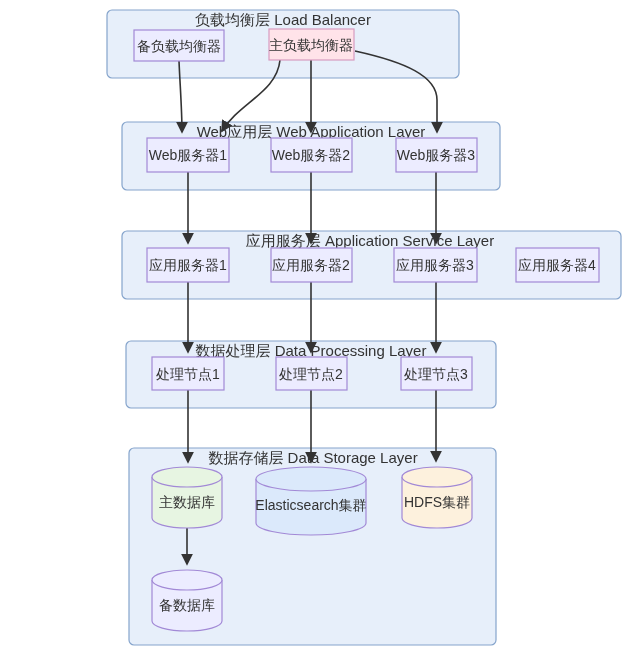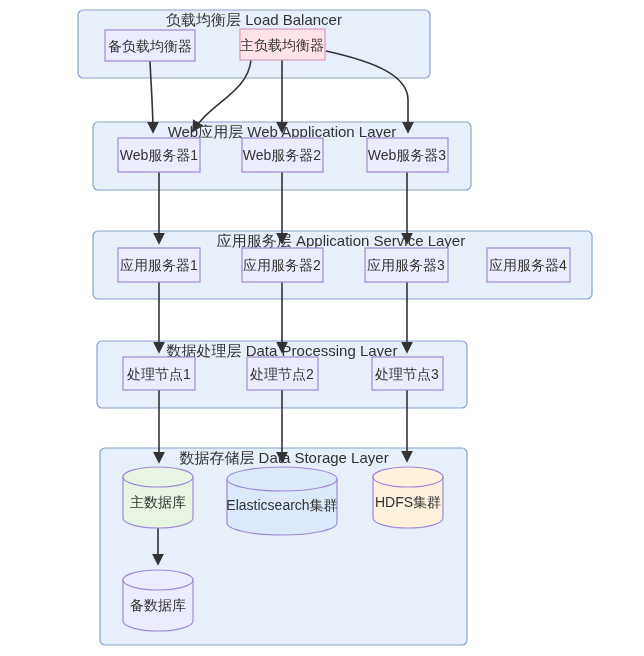--- a/index.html
+++ b/index.html
@@ -3,21 +3,21 @@
 <meta charset="utf-8">
 <style>
   html, body {
     margin: 0;
     padding: 0;
     background: #ffffff;
     width: 644px;
     height: 656px;
     overflow: hidden;
   }
-  .stage { position: relative; width: 558px; height: 656px; }
+  .stage { position: relative; width: 558px; height: 656px; margin-left: 29px; }
   svg { display: block; }
   text {
     font-family: "Liberation Sans", "DejaVu Sans", sans-serif;
     fill: #333333;
     text-anchor: middle;
   }
   .layer-box {
     fill: #e7effa;
     stroke: #85a4cc;
     stroke-width: 1.2;

